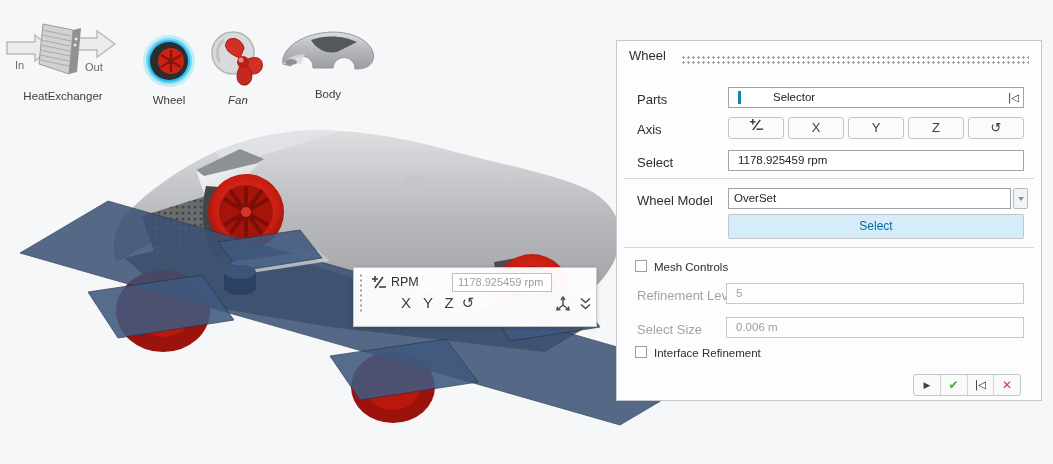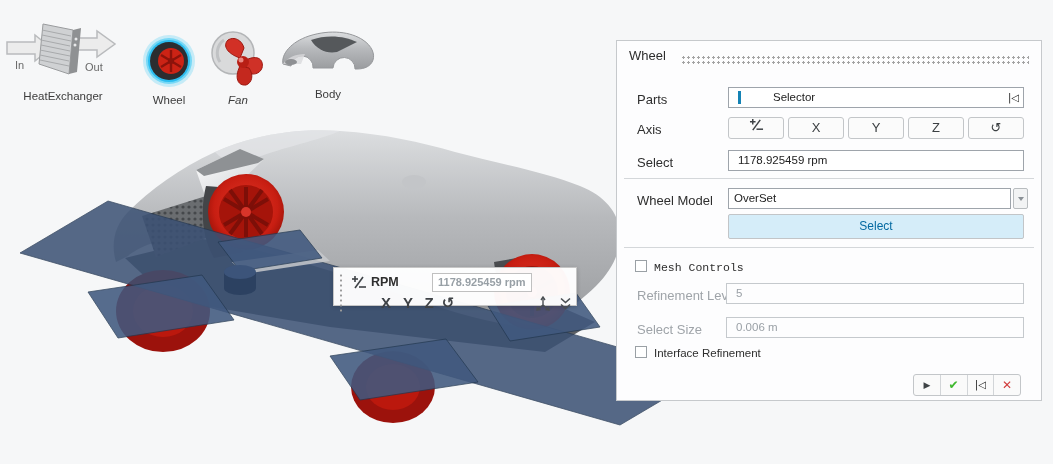--- a/index.html
+++ b/index.html
@@ -14,25 +14,24 @@
 
   
   #scene { position:absolute; left:0; top:0; width:1053px; height:464px; }
 
   
   .tb-item { position:absolute; text-align:center; cursor:pointer; }
   .tb-label { font-size:11.5px; color:#3c3c3c; margin-top:2px; white-space:nowrap; }
 
   
   #float-tb {
-    position:absolute; left:333px; top:267px; width:244px; height:39px;
+    position:absolute; left:353px; top:267px; width:244px; height:60px;
     background:rgba(255,255,255,0.97);
     border:1px solid #c6c6c6;
     box-shadow:0 1px 4px rgba(0,0,0,0.18);
-    font-weight:bold;
   }
   #float-tb .grip {
     position:absolute; left:5px; top:5px; width:4px; height:41px;
     background-image:radial-gradient(circle,#9a9a9a 1px,transparent 1.2px);
     background-size:4px 5px;
   }
   #float-tb .rpm-label { position:absolute; left:37px; top:7px; font-size:12.5px; color:#2f2f2f; }
   #float-tb .rpm-value {
     position:absolute; left:98px; top:5px; width:100px; height:19px;
     border:1px solid #c0c0c0; background:#fff;
@@ -335,21 +334,21 @@
   <div class="p-label" style="left:20px;top:152px;">Wheel Model</div>
   <div class="combo">OverSet</div>
   <div class="combo-btn">
     <span class="combo-arrow"></span>
   </div>
   <div class="select-btn">Select</div>
 
   <div class="sep" style="top:206px;"></div>
 
   <div class="checkbox" style="left:18px;top:219px;"></div>
-  <div class="cb-label" style="left:37px;top:220px;font-family:Liberation Mono, monospace;">Mesh Controls</div>
+  <div class="cb-label" style="left:37px;top:220px;">Mesh Controls</div>
 
   <div class="p-label dis" style="left:20px;top:247px;">Refinement Level</div>
   <div class="p-input dis" style="left:109px;top:242px;width:298px;">5</div>
 
   <div class="p-label dis" style="left:20px;top:281px;">Select Size</div>
   <div class="p-input dis" style="left:109px;top:276px;width:298px;">0.006 m</div>
 
   <div class="checkbox" style="left:18px;top:305px;"></div>
   <div class="cb-label" style="left:37px;top:306px;">Interface Refinement</div>
 

